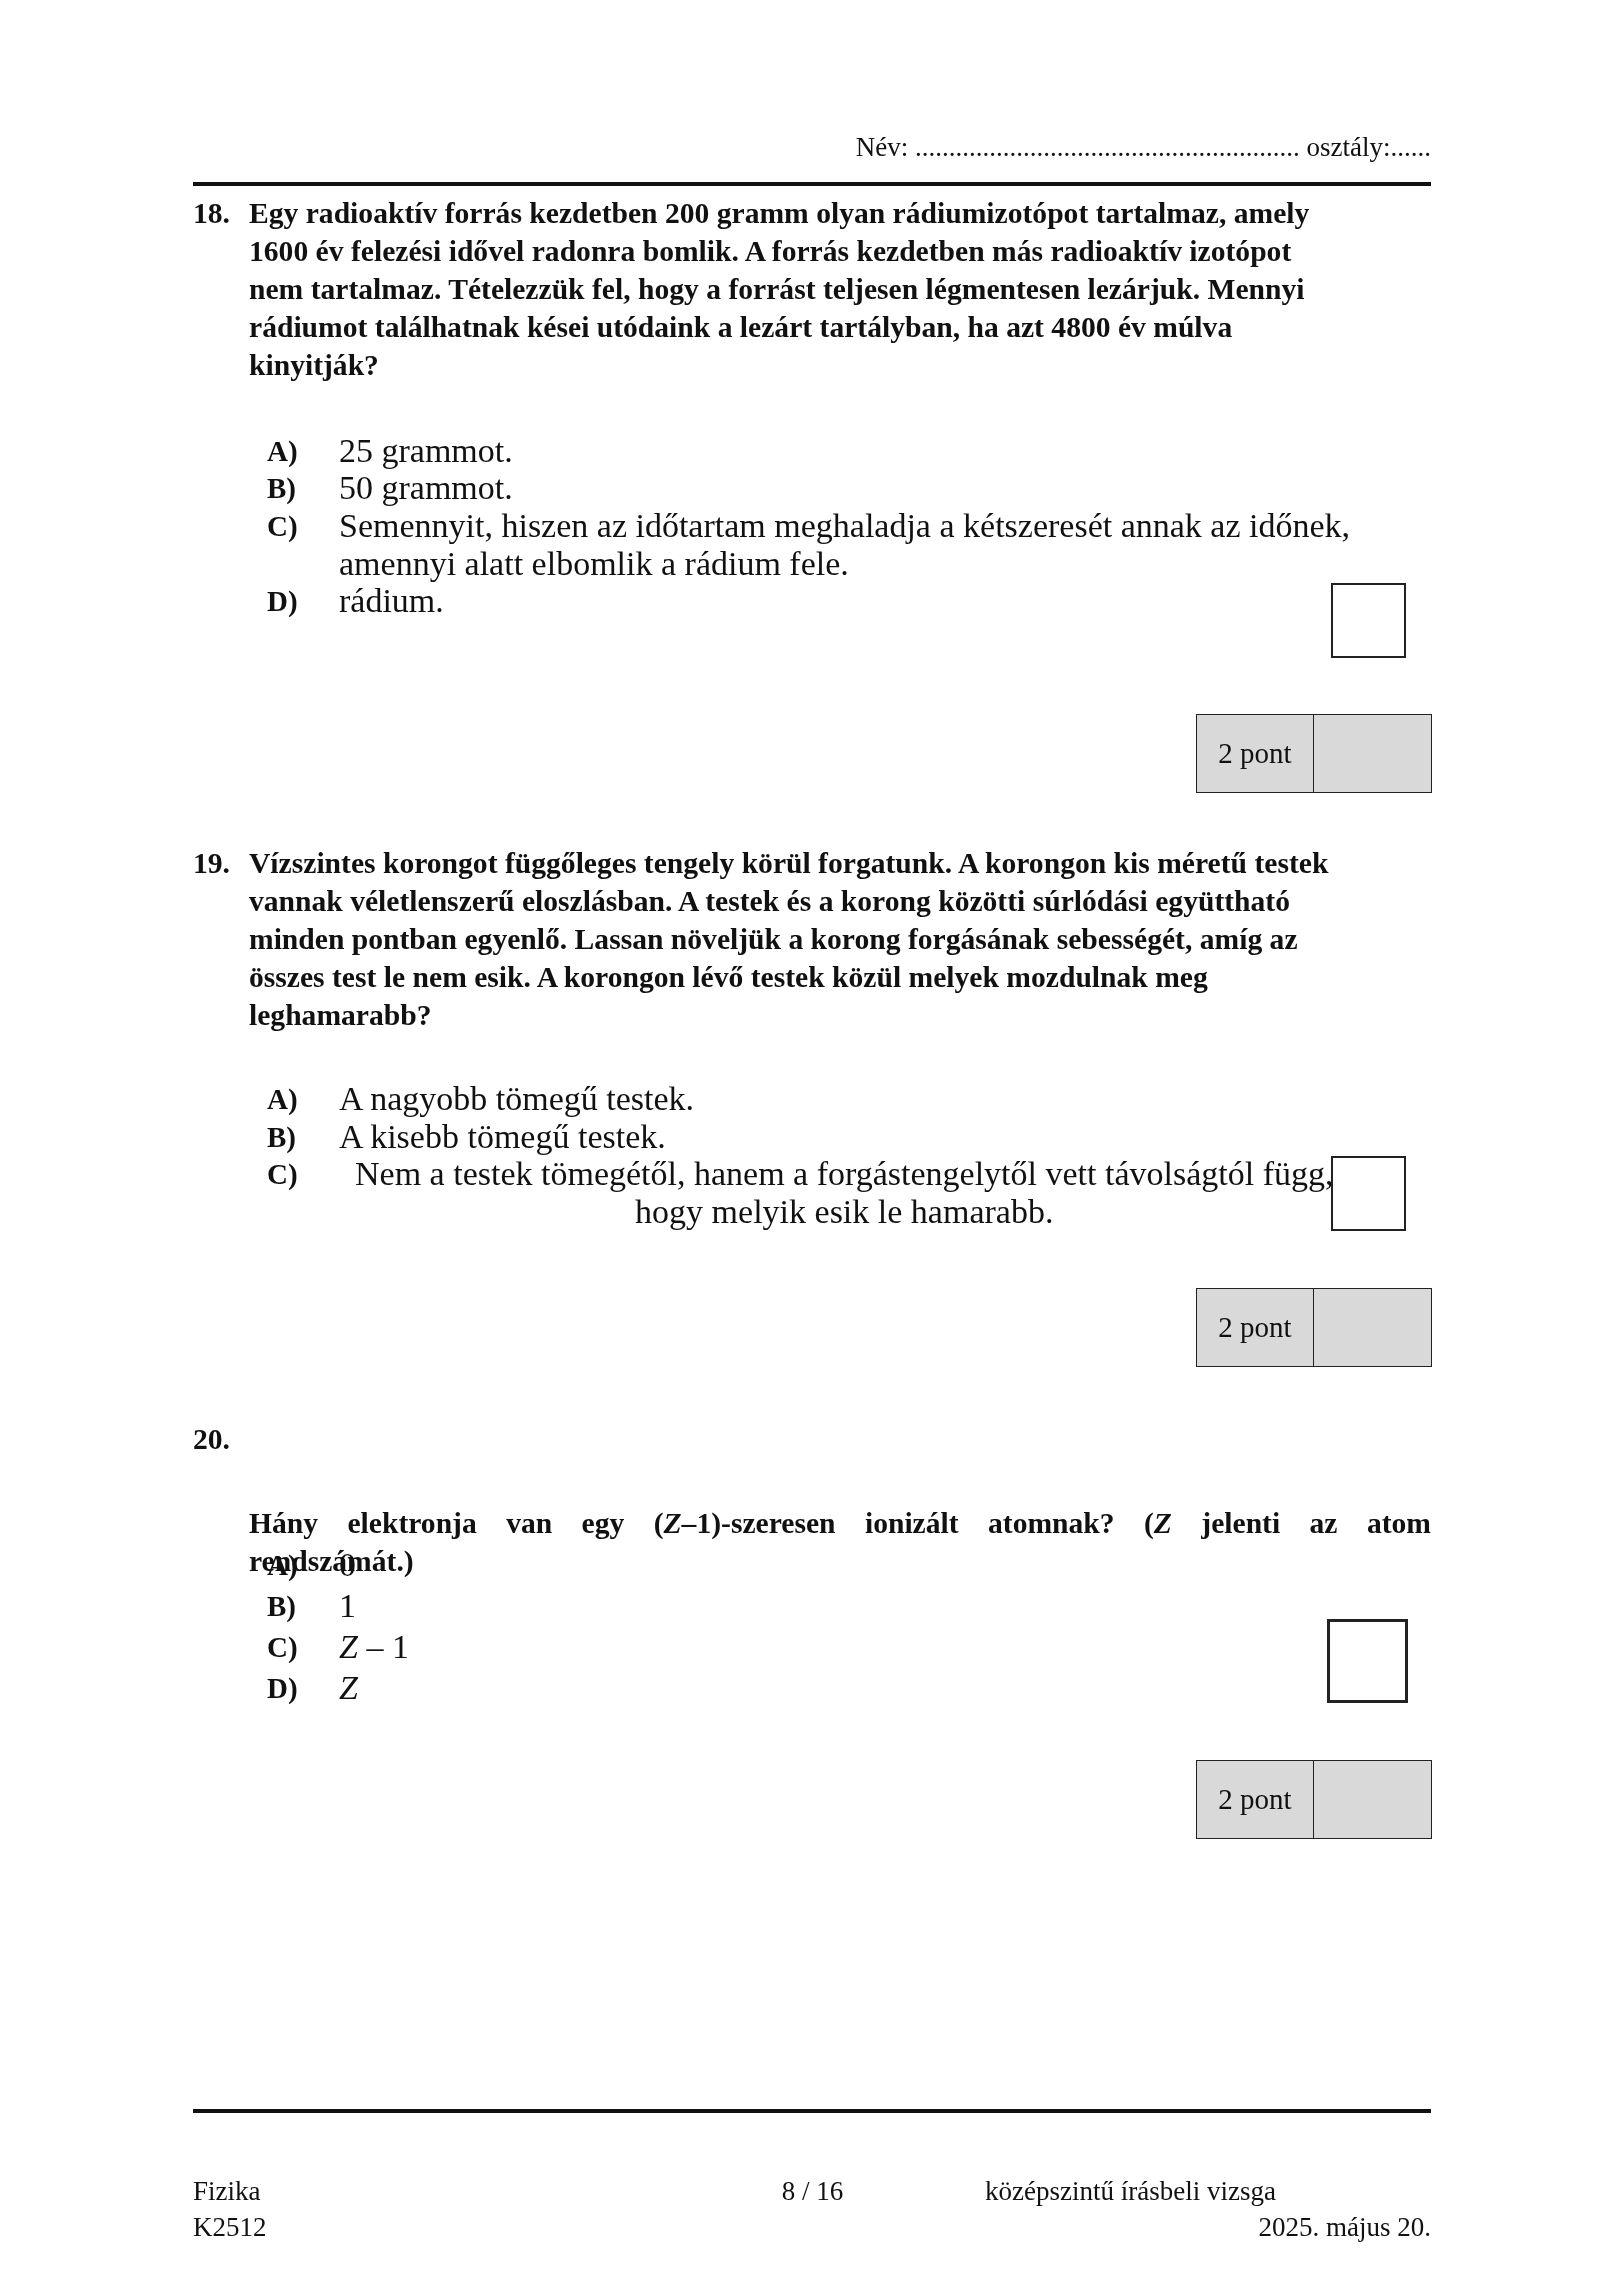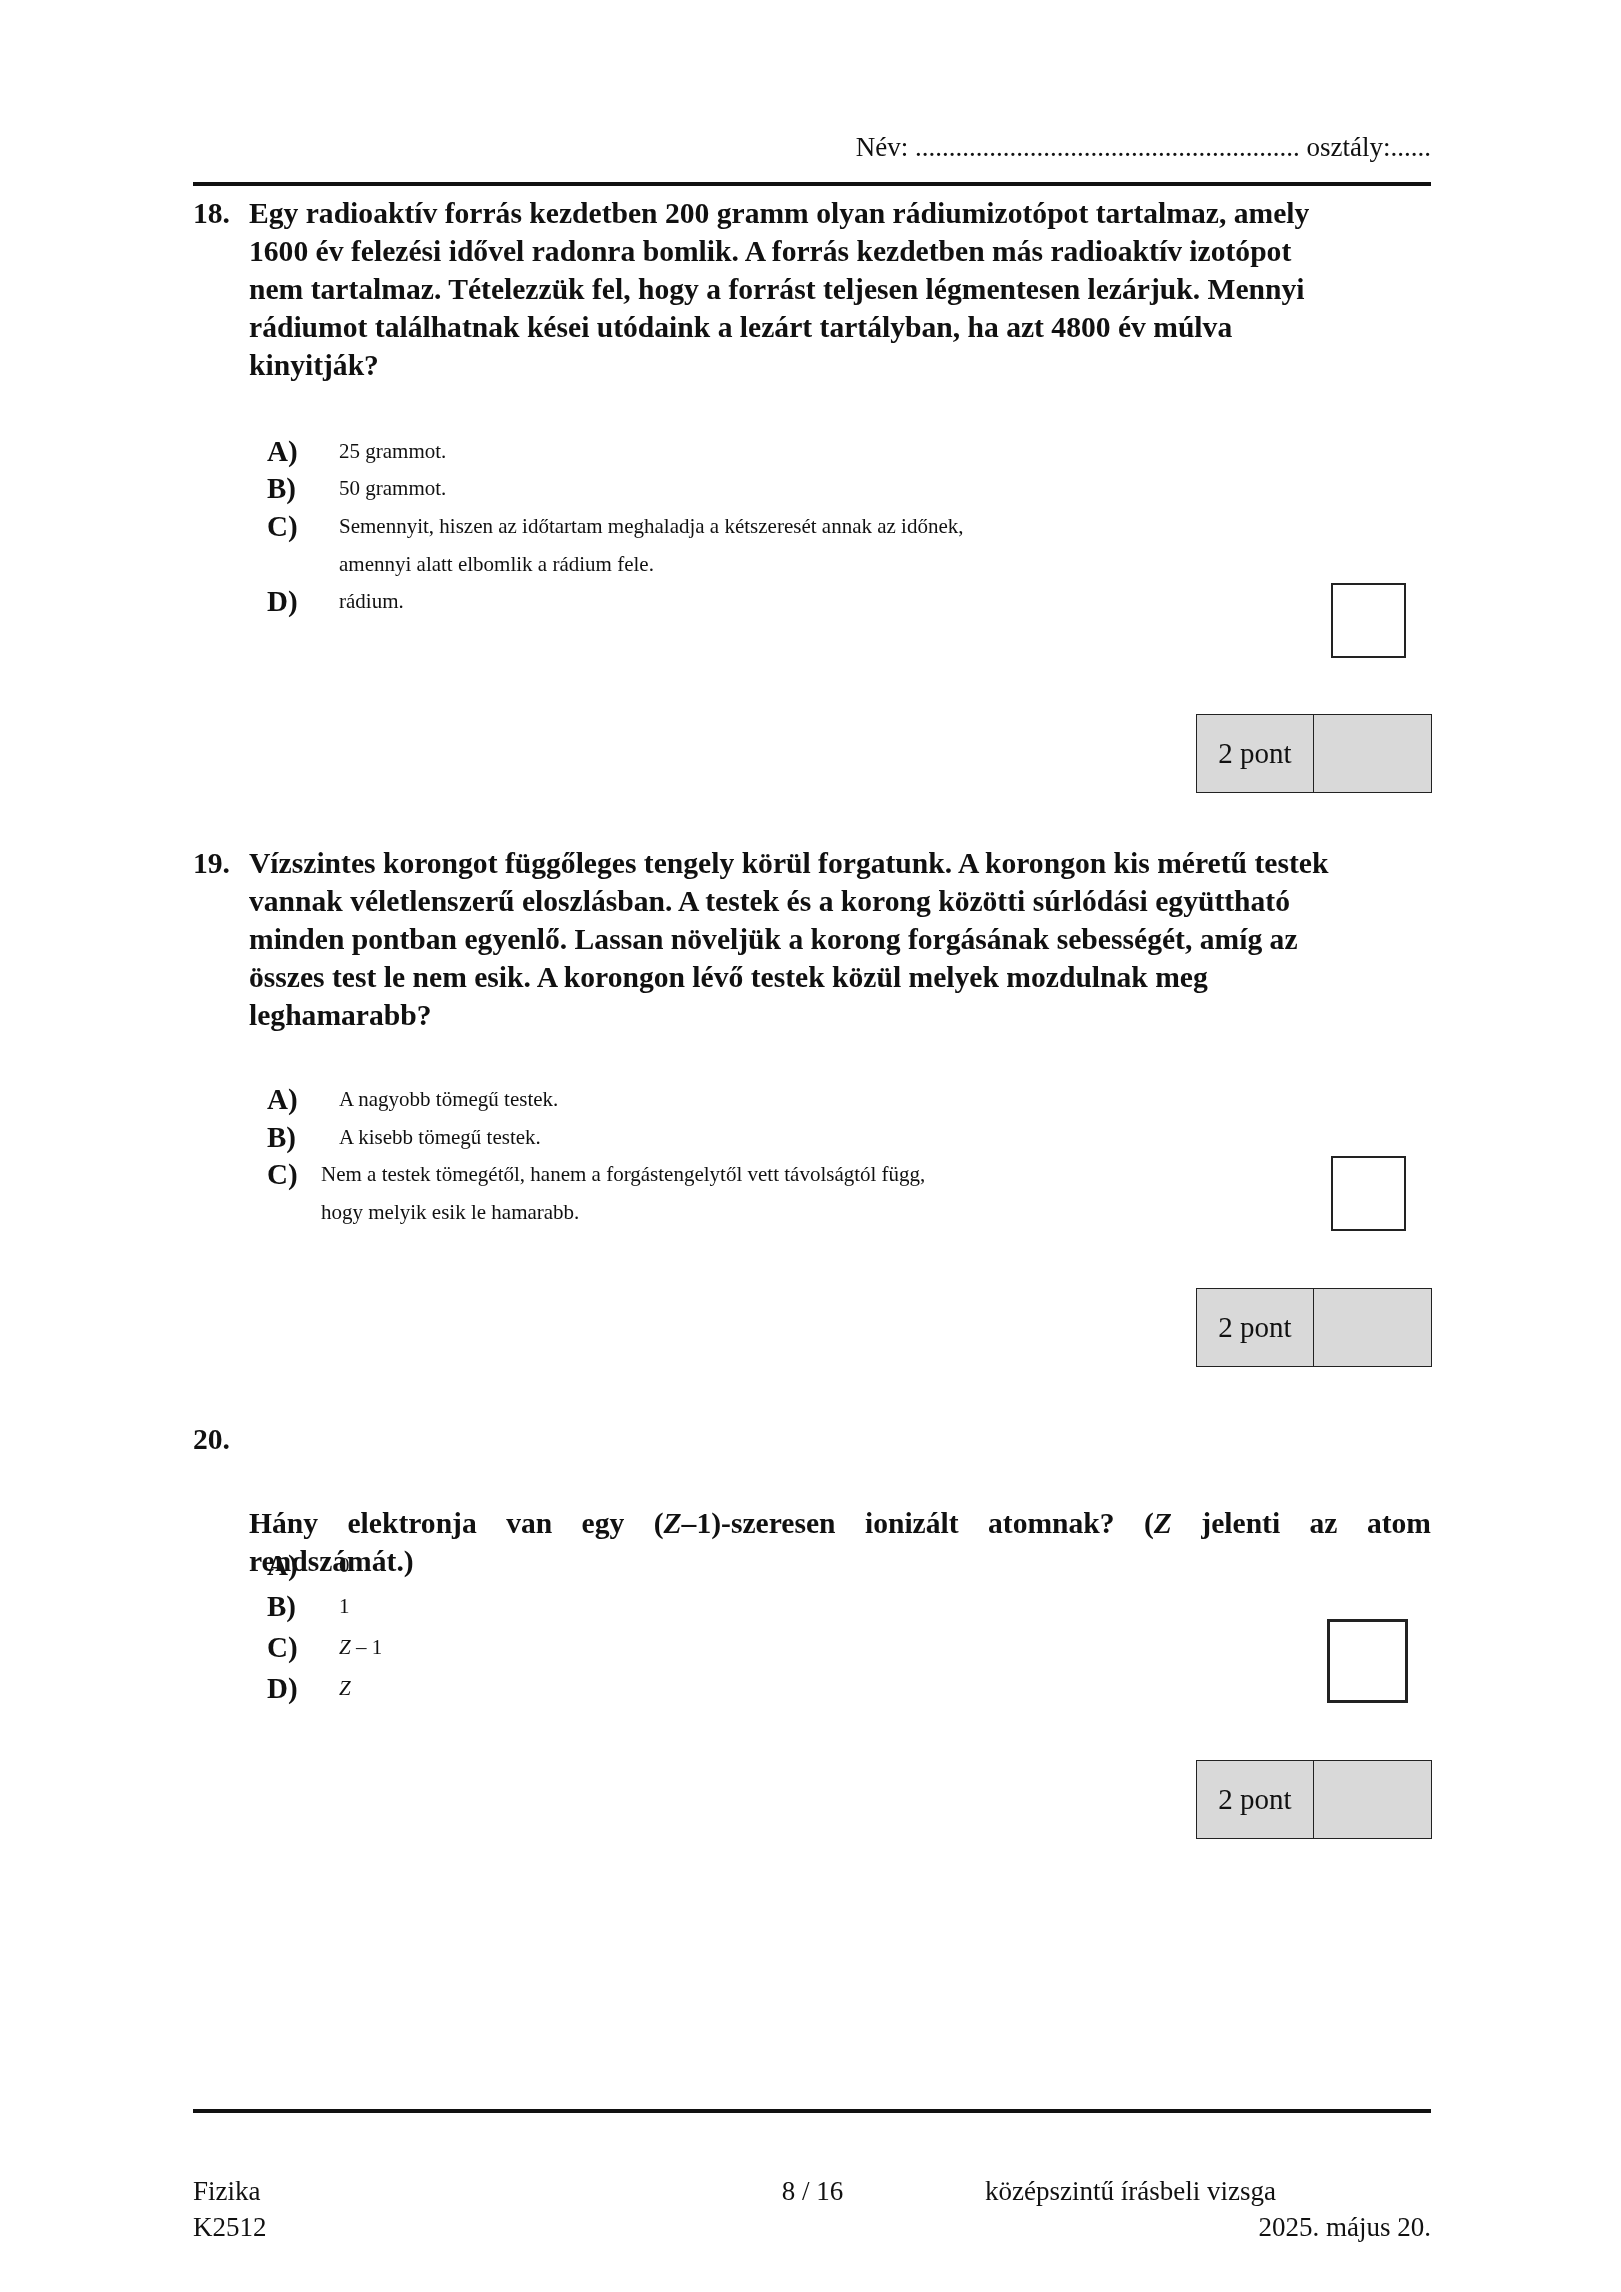--- a/index.html
+++ b/index.html
@@ -4,21 +4,21 @@
 <style>
   html, body { margin:0; padding:0; background:#ffffff; }
   body { width:1621px; height:2293px; position:relative; overflow:hidden;
          font-family:"Liberation Serif","DejaVu Serif",serif; color:#111; }
   .abs { position:absolute; }
   .header-line { left:193px; width:1238px; top:131px; font-size:27px; text-align:right; line-height:32px; }
   .rule { background:#111; height:3.6px; left:193px; width:1238px; }
   .qnum { font-weight:bold; font-size:29.6px; line-height:38px; }
   .qtext { font-weight:bold; font-size:29.6px; line-height:38px; text-align:justify; text-align-last:left; }
   .opt-label { font-weight:bold; font-size:29px; line-height:38px; }
-  .opt-text { font-size:21px; line-height:38px; }
+  .opt-text { font-size:34px; line-height:38px; }
   .answer-box { width:75px; height:75px; border:2.7px solid #222; box-sizing:border-box; background:#fff; }
   .score { height:79px; width:236px; border:1.8px solid #222; box-sizing:border-box; background:#d9d9d9; display:flex; }
   .score .cell1 { width:116px; border-right:1.8px solid #222; display:flex; align-items:center; justify-content:center; font-size:29px; }
   .score .cell2 { flex:1; }
   .footer { font-size:27px; line-height:36px;margin-top:45px; }
   i.var { font-style:italic; }
 </style>
 </head>
 <body>
 
@@ -62,21 +62,21 @@
   <div>minden pontban egyenlő. Lassan növeljük a korong forgásának sebességét, amíg az</div>
   <div>összes test le nem esik. A korongon lévő testek közül melyek mozdulnak meg</div>
   <div>leghamarabb?</div>
 </div>
 
 <div class="abs opt-label" style="left:267px; top:1080px;">A)</div>
 <div class="abs opt-text" style="left:339px; top:1080px;">A nagyobb tömegű testek.</div>
 <div class="abs opt-label" style="left:267px; top:1118px;">B)</div>
 <div class="abs opt-text" style="left:339px; top:1118px;text-align:center;">A kisebb tömegű testek.</div>
 <div class="abs opt-label" style="left:267px; top:1155px;">C)</div>
-<div class="abs opt-text" style="left:321px; top:1155px;">
+<div class="abs opt-text" style="left:355px; top:1155px;text-align:center;">
   <div>Nem a testek tömegétől, hanem a forgástengelytől vett távolságtól függ,</div>
   <div>hogy melyik esik le hamarabb.</div>
 </div>
 
 <div class="abs answer-box" style="left:1331px; top:1156px;"></div>
 
 <div class="abs score" style="left:1196px; top:1288px;">
   <div class="cell1">2 pont</div>
   <div class="cell2"></div>
 </div>

